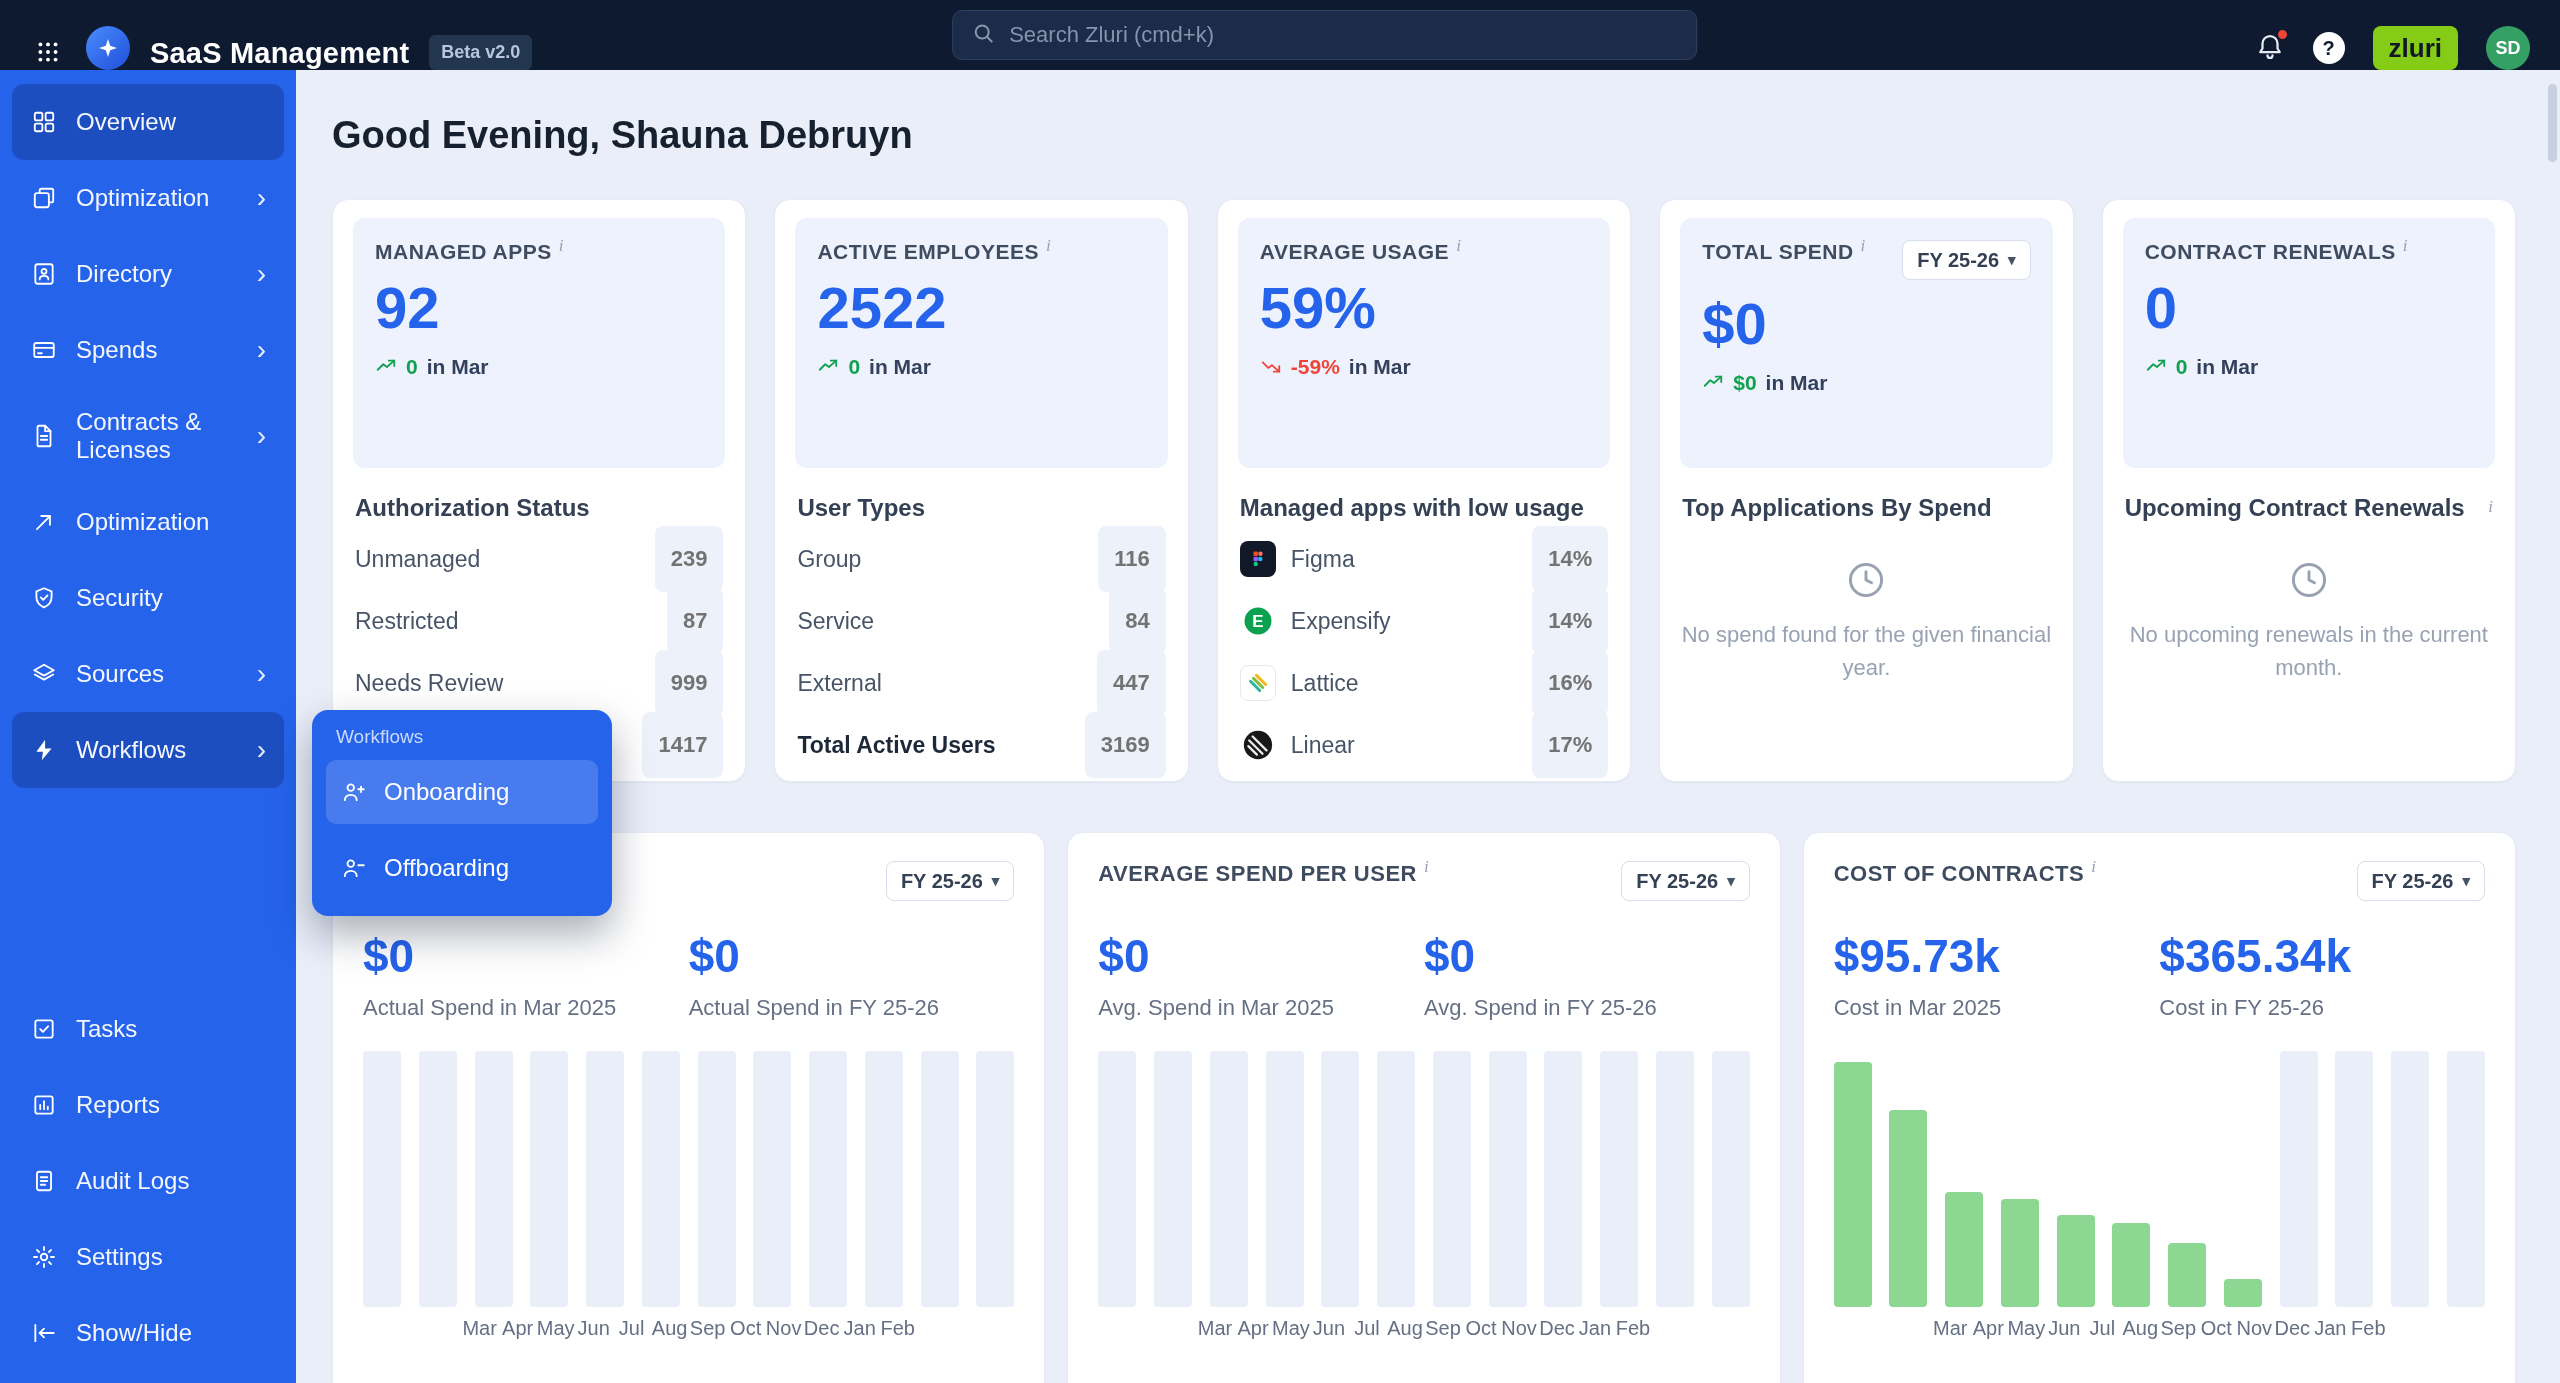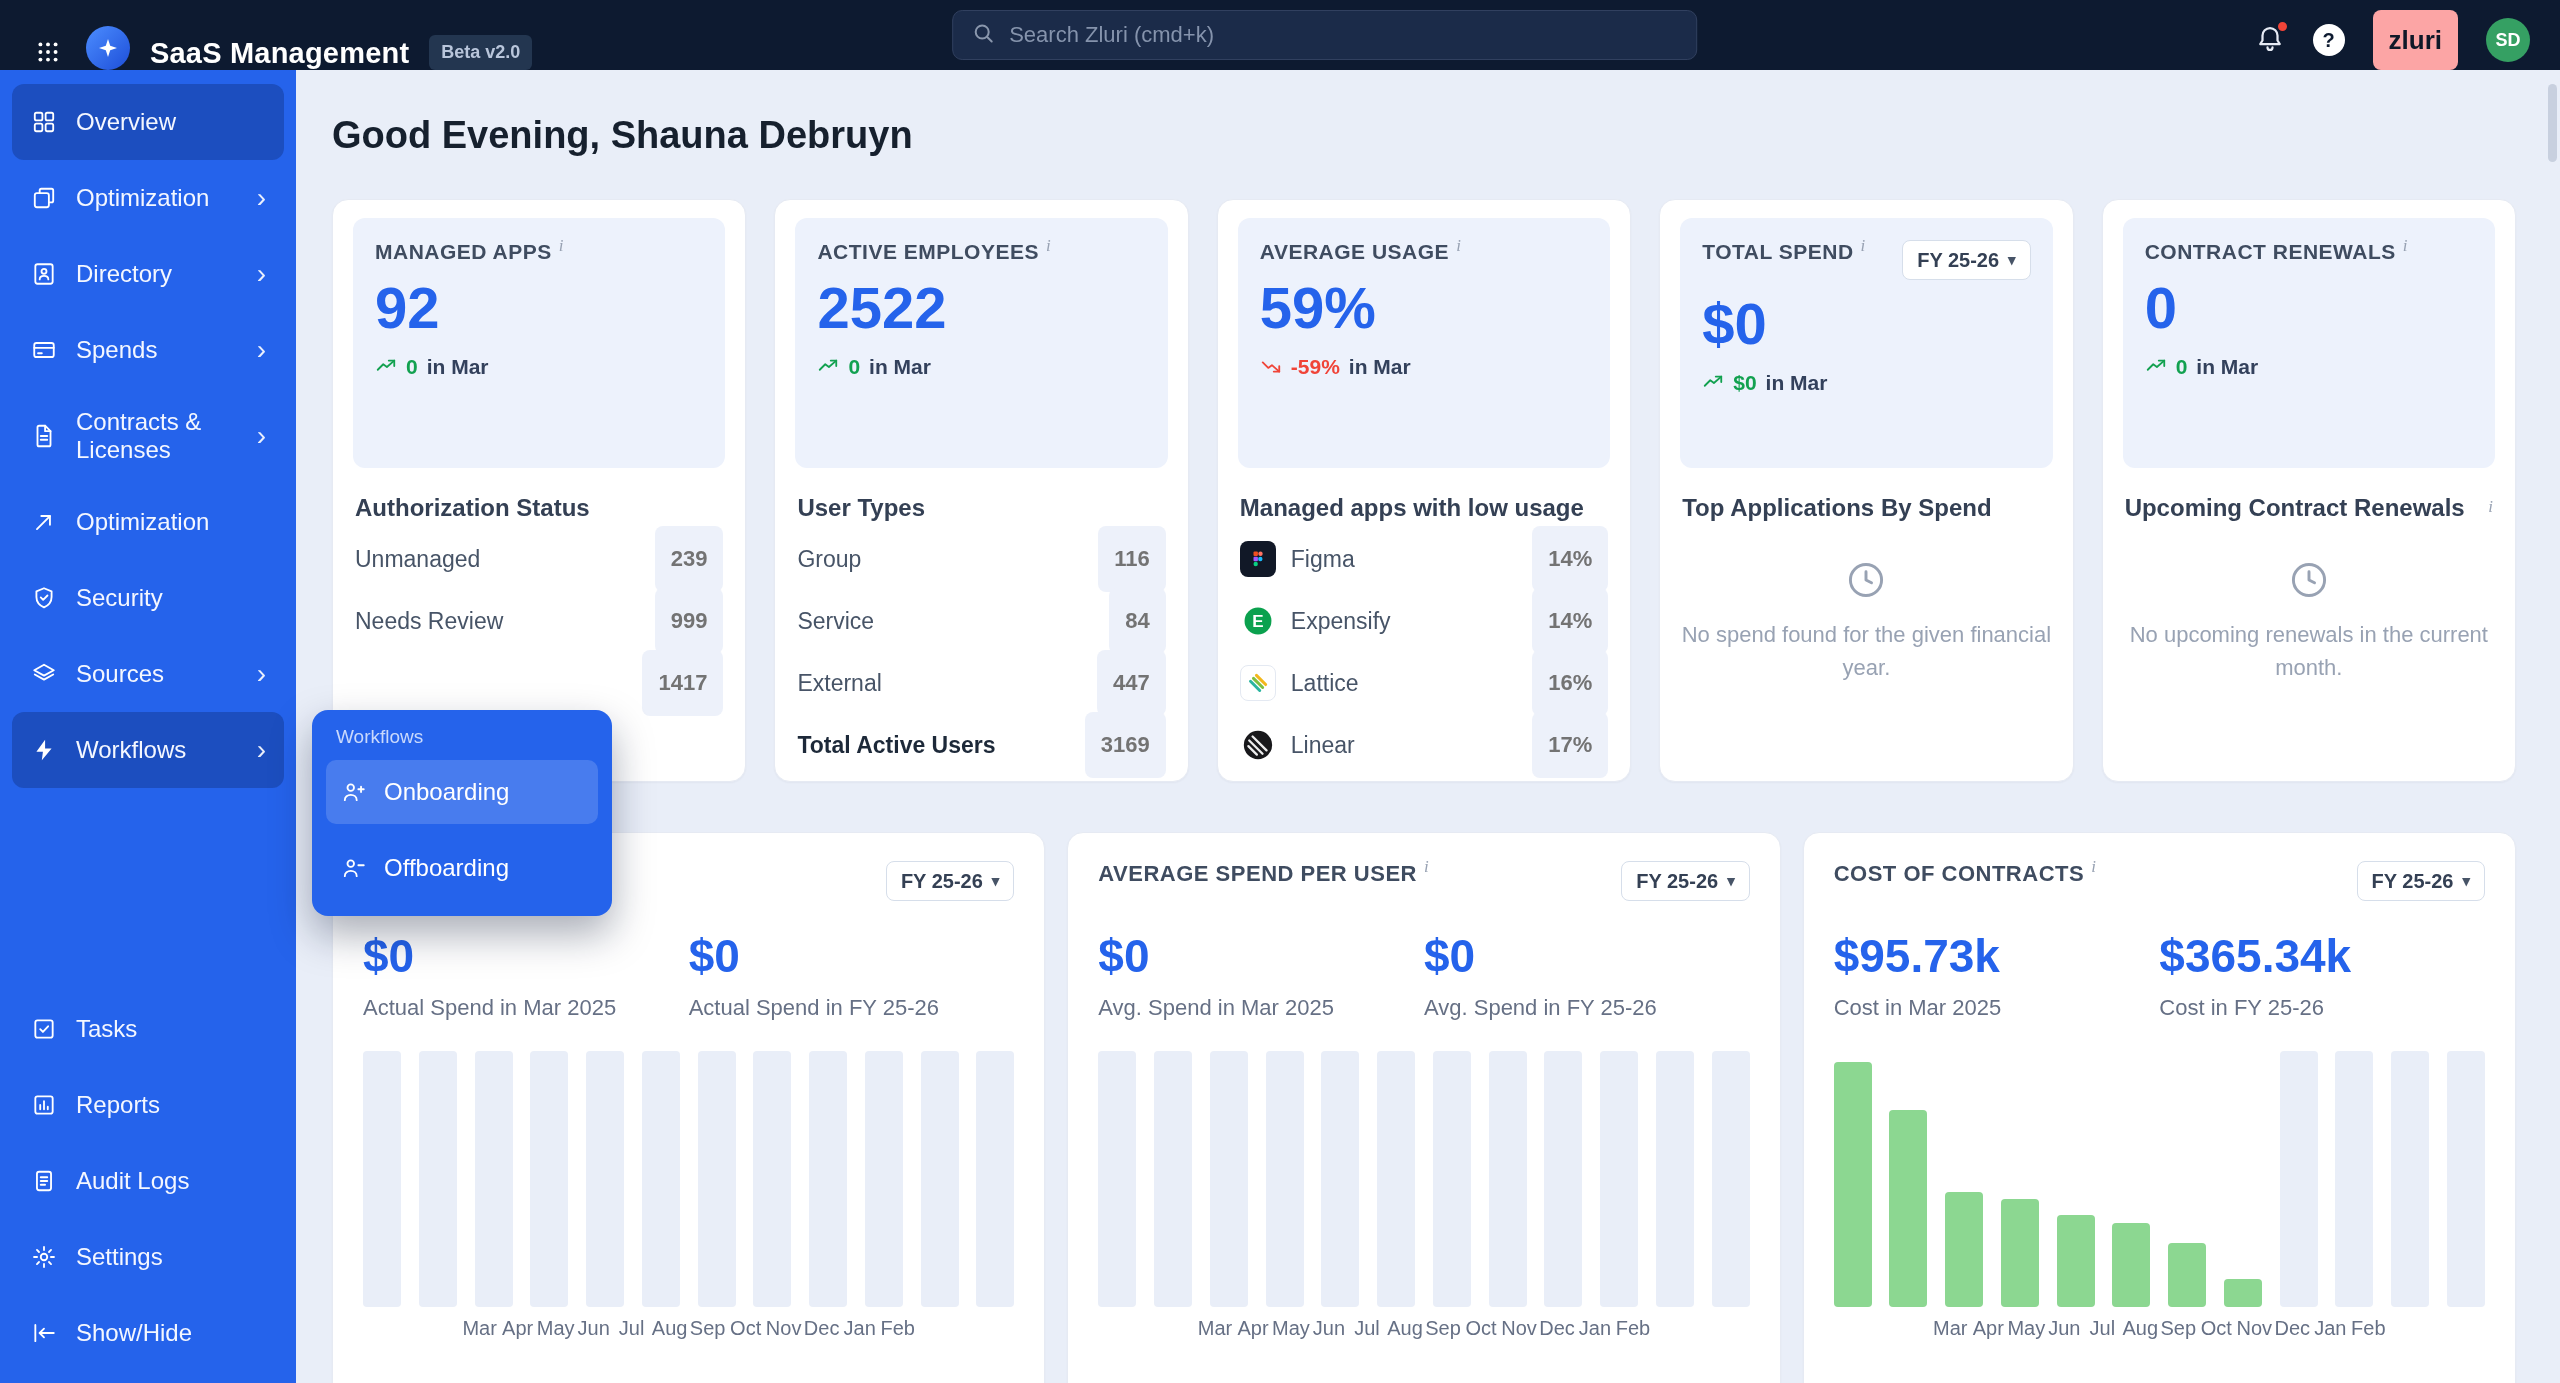--- a/index.html
+++ b/index.html
@@ -26,21 +26,21 @@
     width:745px; height:50px; background:#1B2B49; border:1px solid #31405F; border-radius:10px;
     display:flex; align-items:center; padding:0 18px; gap:12px;
   }
   .search-input { flex:1; background:transparent; border:none; outline:none; color:#C6D2E6; font-size:22px; font-family:inherit; }
   .search-input::placeholder { color:#8593AC; }
   .top-right { margin-left:auto; display:flex; align-items:center; gap:28px; }
   .bell-wrap { position:relative; cursor:pointer; }
   .red-dot { position:absolute; top:-3px; right:-4px; width:13px; height:13px; background:#F04438; border-radius:50%; border:2px solid #0D1A30; }
   .help-circle { width:32px; height:32px; border-radius:50%; background:#FFFFFF; color:#0D1A30; font-weight:700; font-size:20px;
     display:flex; align-items:center; justify-content:center; cursor:pointer; }
-  .brand-pill { background:#fca5a5; border-radius:8px; height:60px; padding:12px 16px; display:flex; align-items:center;
+  .brand-pill { background:#84cc16; border-radius:8px; height:44px; padding:12px 16px; display:flex; align-items:center;
     font-weight:700; font-size:26px; color:#101828; cursor:pointer; }
   .avatar { width:44px; height:44px; border-radius:50%; background:#35A063; color:#fff; font-size:18px; font-weight:700;
     display:flex; align-items:center; justify-content:center; cursor:pointer; }
 
   
   .layout { display:flex; height:1313px; }
 
   
   .sidebar { width:296px; background:#2563EB; display:flex; flex-direction:column; padding:14px 0 12px; z-index:40; }
   .side-item { min-height:76px; display:flex; align-items:center; gap:18px; padding:0 18px; margin:0 12px;
@@ -349,20 +349,24 @@
                 <polyline points="15 5 21 5 21 11"></polyline>
               </svg>
             <span class="delta-num green">0</span>
             <span class="delta-suffix">in Mar</span>
           </div>
         </div>
         <div class="section-title">Authorization Status</div>
         <div class="data-row">
           <span class="row-label">Unmanaged</span>
           <span class="chip">239</span>
+        </div>
+        <div class="data-row">
+          <span class="row-label">Restricted</span>
+          <span class="chip">87</span>
         </div>
         <div class="data-row">
           <span class="row-label">Needs Review</span>
           <span class="chip">999</span>
         </div>
         <div class="data-row">
           <span class="row-label"></span>
           <span class="chip">1417</span>
         </div>
       </div>

